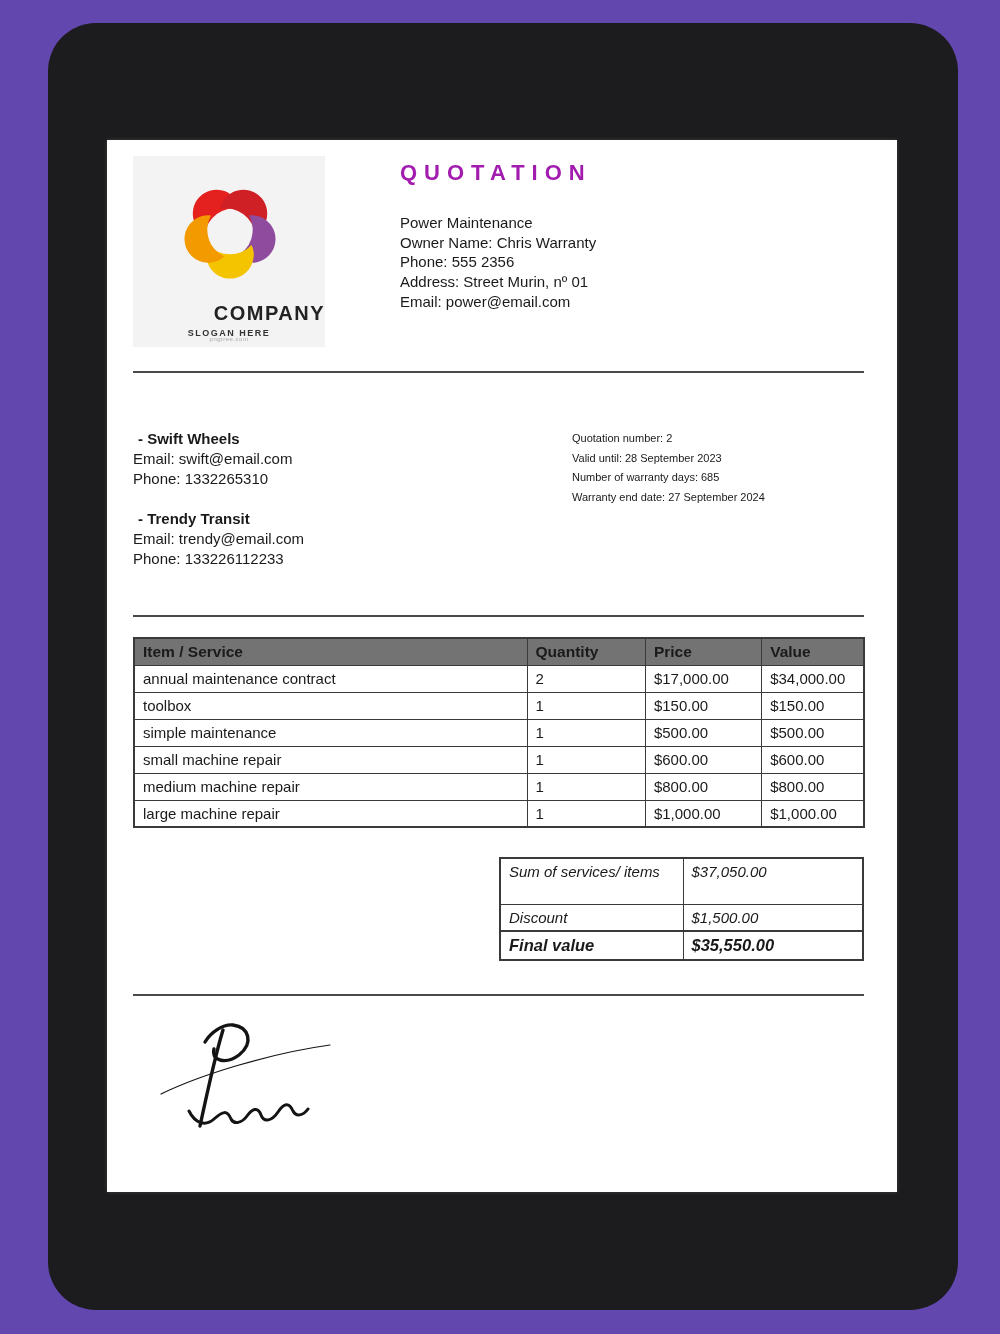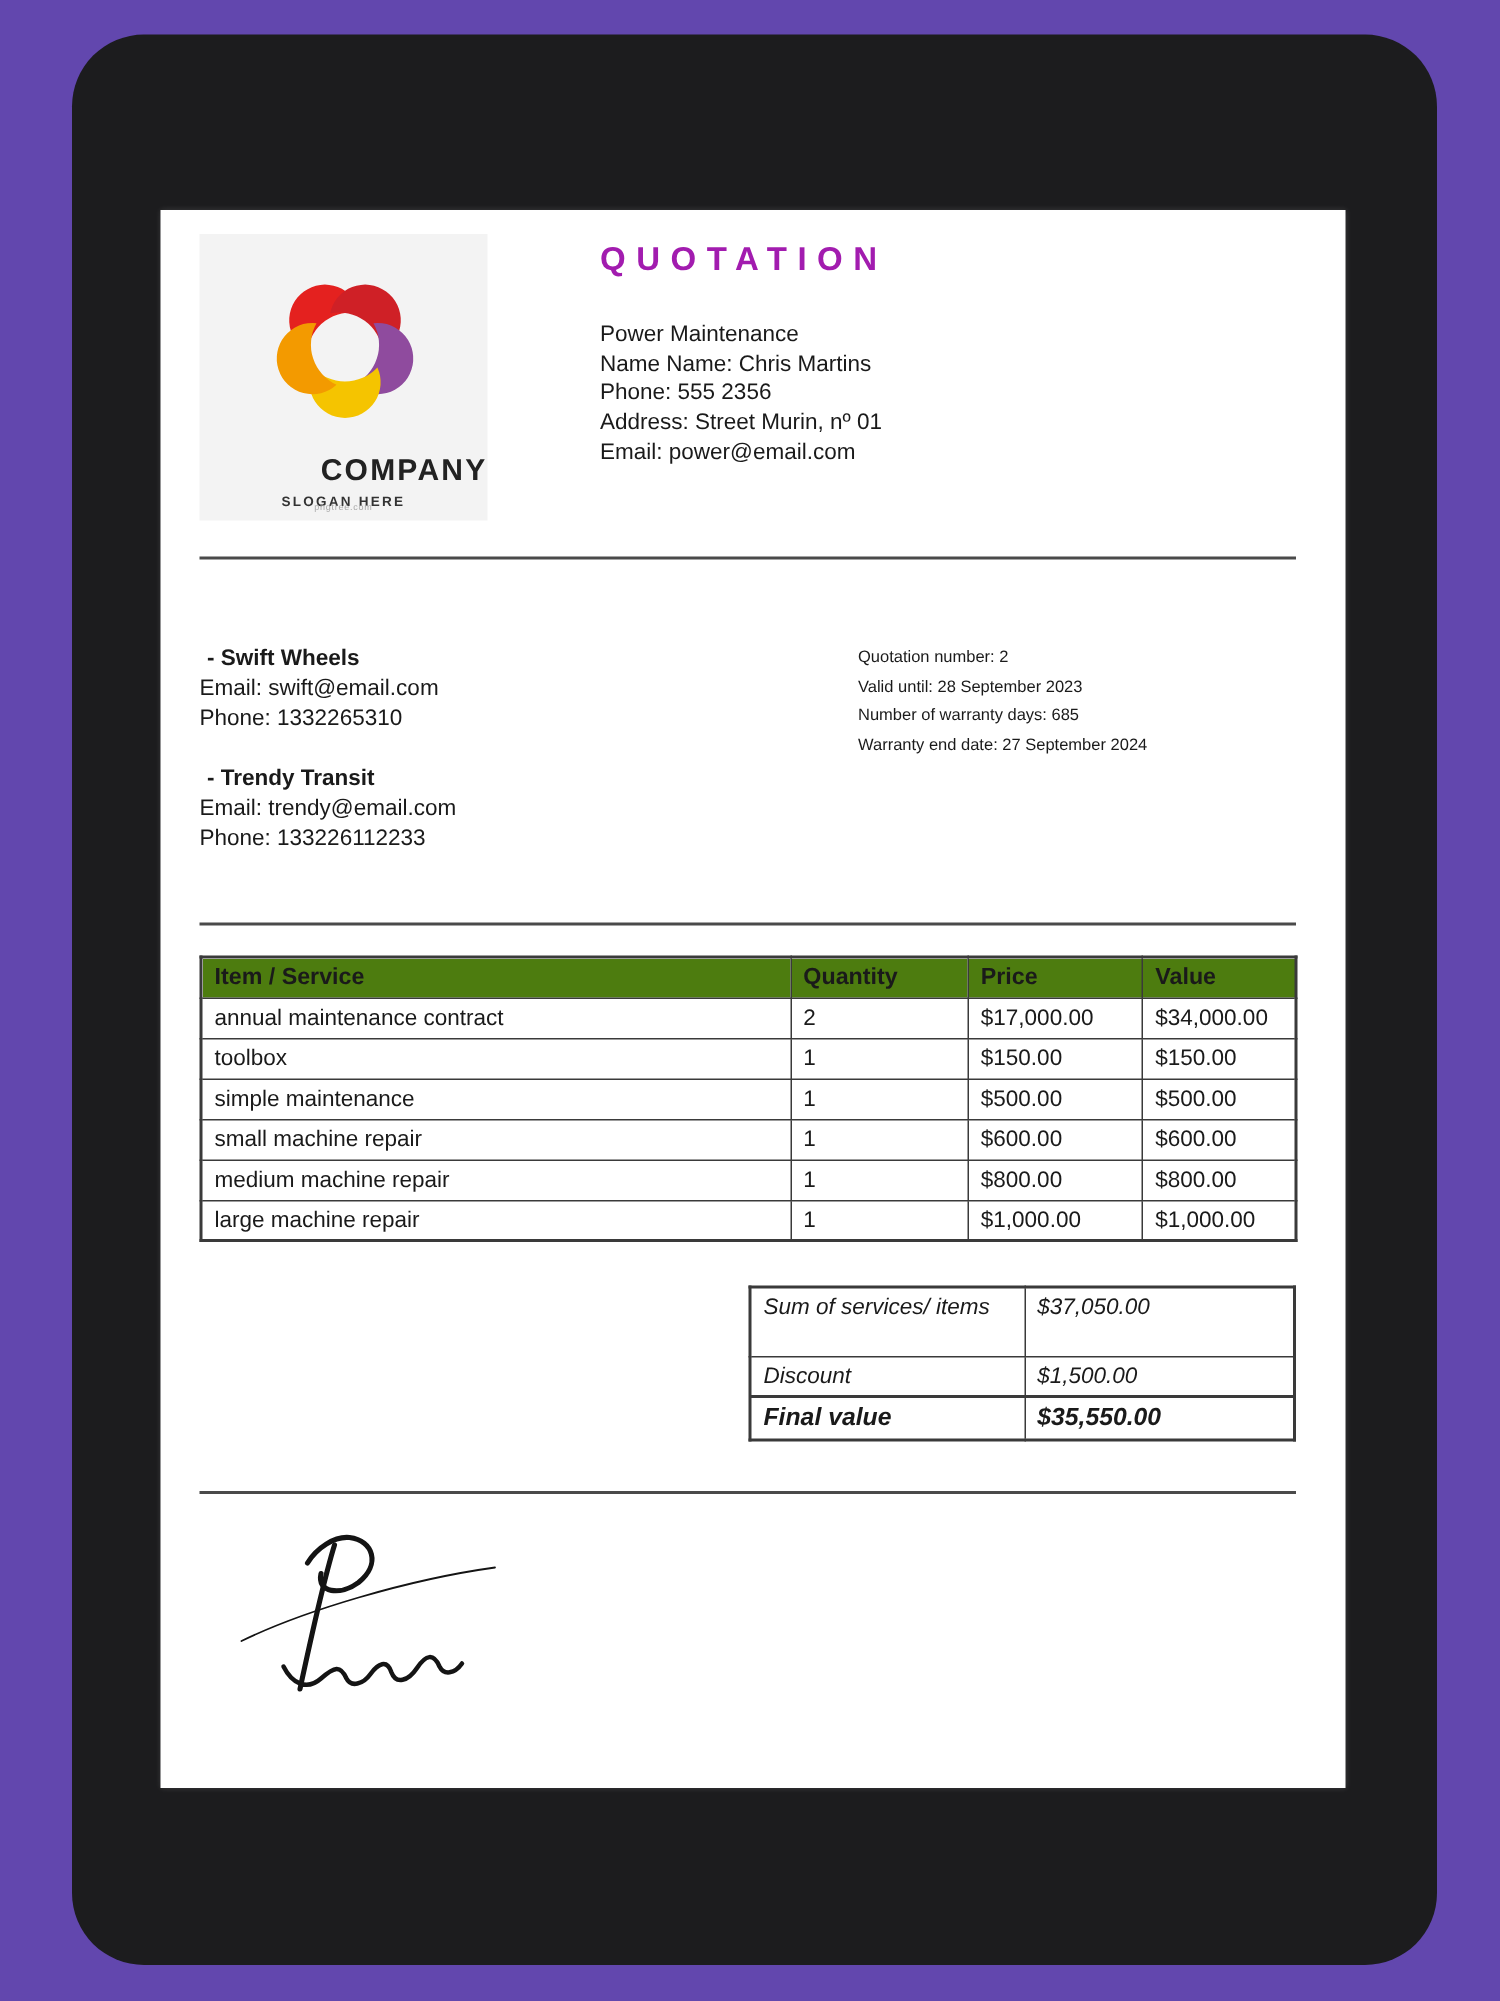--- a/index.html
+++ b/index.html
@@ -88,21 +88,21 @@
     font-size: 15px;
   }
   .items-table th, .items-table td {
     border: 1.5px solid #3a3a3a;
     padding: 3px 8px;
     text-align: left;
     height: 27px;
     overflow: hidden; white-space: nowrap;
   }
   .items-table th {
-    background: #4d7c0f;
+    background: #737373;
     font-size: 15.5px;
   }
   .col-item { width: 392px; }
   .col-qty  { width: 118px; }
   .col-price{ width: 116px; }
   .col-value{ width: 102px; }
 
   
   .summary-table {
     width: 363px;
@@ -155,21 +155,21 @@
             </g>
           </svg>
           <div class="logo-company">COMPANY</div>
           <div class="logo-slogan">SLOGAN HERE</div>
           <div class="logo-watermark">pngtree.com</div>
         </div>
         <div class="head-right">
           <div class="doc-title">QUOTATION</div>
           <div class="provider">
             <div>Power Maintenance</div>
-            <div>Name Name: Chris Martins</div>
+            <div>Owner Name: Chris Warranty</div>
             <div>Phone: 555 2356</div>
             <div>Address: Street Murin, nº 01</div>
             <div>Email: power@email.com</div>
           </div>
         </div>
       </div>
 
       <hr class="rule rule-1">
 
       <div class="meta-row">

